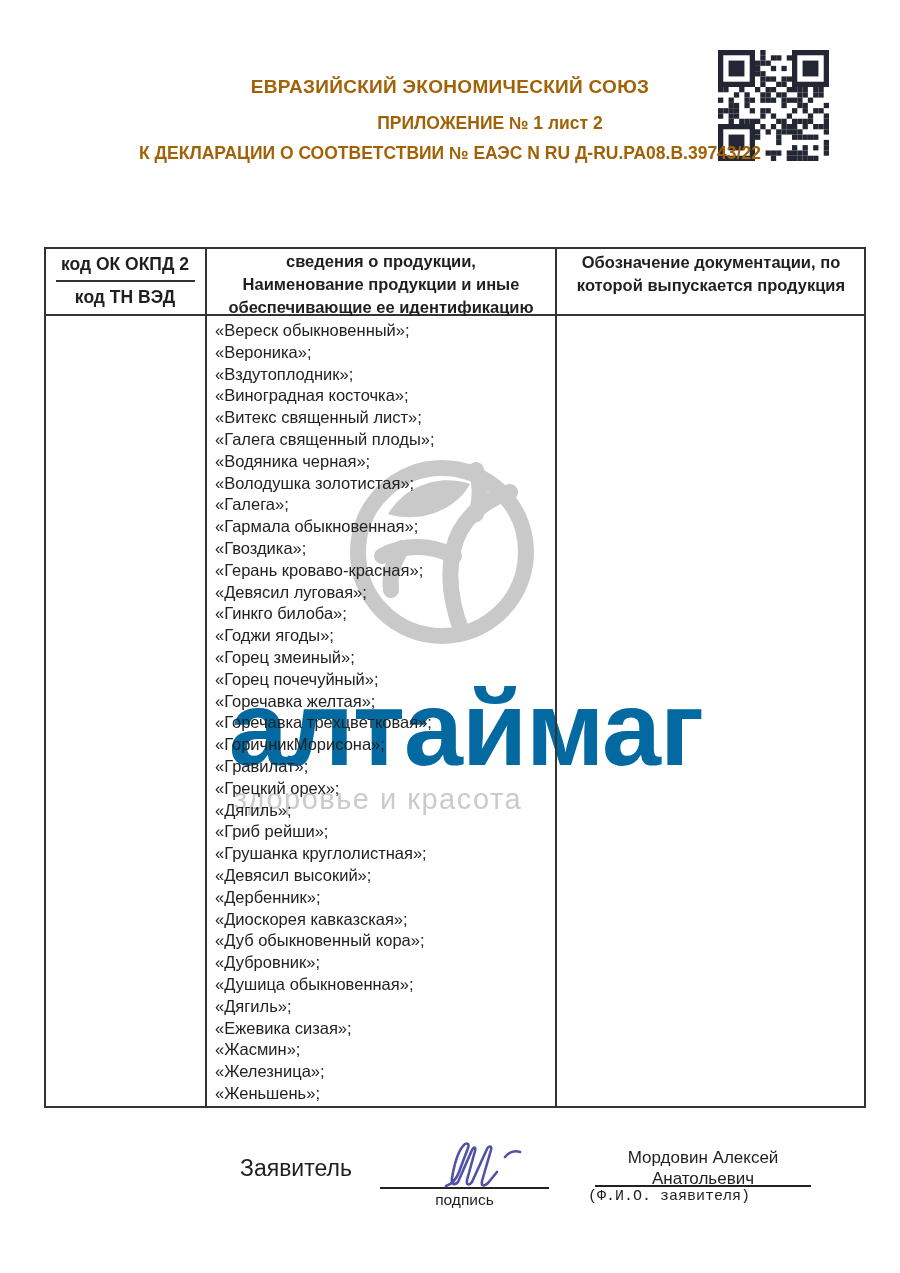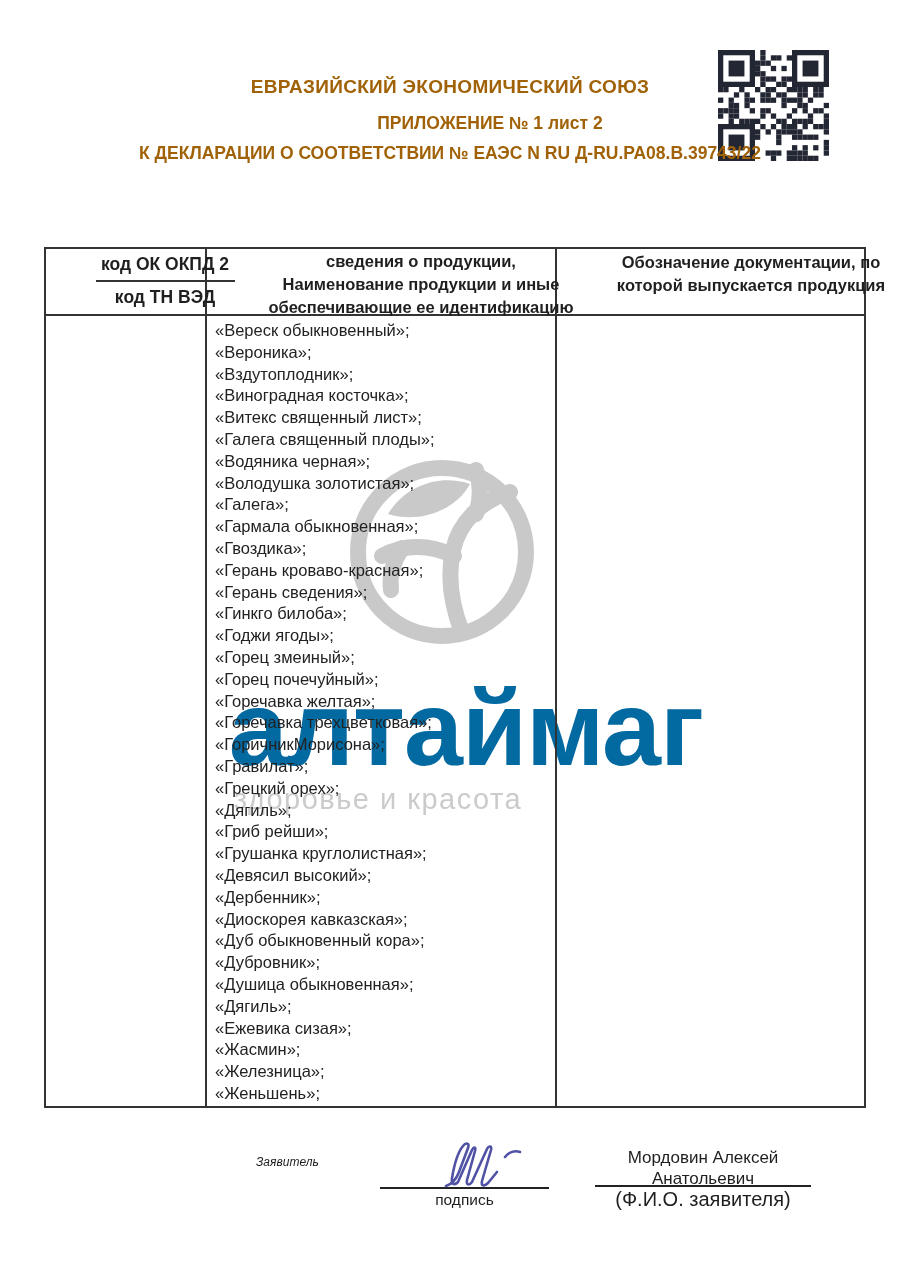--- a/index.html
+++ b/index.html
@@ -19,34 +19,34 @@
   
   .wm{z-index:1;pointer-events:none;}
   .wm-brand{left:16px;top:668px;width:900px;text-align:center;
     font-size:106px;font-weight:bold;color:#0369a1;letter-spacing:-1px;}
   .wm-tag{left:0;top:783px;width:756px;text-align:center;
     font-size:29px;color:#cbcbcb;letter-spacing:1.5px;}
   .wm-logo{left:330px;top:438px;width:228px;height:228px;}
   
   .t-line{background:#333;z-index:2;}
   .t-outline{left:44px;top:247px;width:818px;height:857px;border:2px solid #333;z-index:2;}
-  .cell{z-index:3;padding-left:40px;}
+  .cell{z-index:3;}
   .c1h{left:46px;top:251px;width:158px;text-align:center;font-weight:bold;font-size:17.5px;line-height:27px;}
   .c1h .sep{width:139px;height:2px;background:#333;margin:2px auto 2px auto;}
   .c2h{left:207px;top:250px;width:348px;text-align:center;font-weight:bold;font-size:16.5px;line-height:23px;}
   .c3h{left:557px;top:251px;width:308px;text-align:center;font-weight:bold;font-size:16.5px;line-height:23px;}
   .items{left:215px;top:320px;width:338px;font-size:16.5px;line-height:21.8px;z-index:3;color:#222;}
   
-  .f-label{left:256px;top:1155px;font-size:12px;font-style:italic;}
+  .f-label{left:240px;top:1155px;font-size:23px;}
   .sig-svg{left:430px;top:1140px;width:100px;height:50px;z-index:3;}
   .sig-line{left:380px;top:1187px;width:169px;height:2px;background:#222;}
   .sig-cap{left:380px;top:1191px;width:169px;text-align:center;font-size:15.5px;}
   .name-blk{left:588px;top:1147px;width:230px;text-align:center;font-size:17px;line-height:21px;}
   .name-line{left:595px;top:1185px;width:216px;height:2px;background:#222;}
-  .name-cap{left:588px;top:1188px;width:230px;text-align:center;font-size:20px;}
+  .name-cap{left:588px;top:1188px;width:230px;font-size:15px;font-family:Liberation Mono, monospace;}
 </style>
 </head>
 <body>
 
 <div class="abs hdr hdr1">ЕВРАЗИЙСКИЙ ЭКОНОМИЧЕСКИЙ СОЮЗ</div>
 <div class="abs hdr hdr2">ПРИЛОЖЕНИЕ № 1 лист 2</div>
 <div class="abs hdr hdr3">К ДЕКЛАРАЦИИ О СООТВЕТСТВИИ № ЕАЭС N RU Д-RU.РА08.В.39743/22</div>
 
 <svg class="abs qr" id="qr" viewBox="0 0 111 111">
     <rect x="0" y="0" width="37" height="37" fill="#232733"></rect>
@@ -240,21 +240,21 @@
     <div>«Вздутоплодник»;</div>
     <div>«Виноградная косточка»;</div>
     <div>«Витекс священный лист»;</div>
     <div>«Галега священный плоды»;</div>
     <div>«Водяника черная»;</div>
     <div>«Володушка золотистая»;</div>
     <div>«Галега»;</div>
     <div>«Гармала обыкновенная»;</div>
     <div>«Гвоздика»;</div>
     <div>«Герань кроваво-красная»;</div>
-    <div>«Герань сведения»;</div>
+    <div>«Девясил луговая»;</div>
     <div>«Гинкго билоба»;</div>
     <div>«Годжи ягоды»;</div>
     <div>«Горец змеиный»;</div>
     <div>«Горец почечуйный»;</div>
     <div>«Горечавка желтая»;</div>
     <div>«Горечавка трехцветковая»;</div>
     <div>«ГоричникМорисона»;</div>
     <div>«Гравилат»;</div>
     <div>«Грецкий орех»;</div>
     <div>«Дягиль»;</div>

